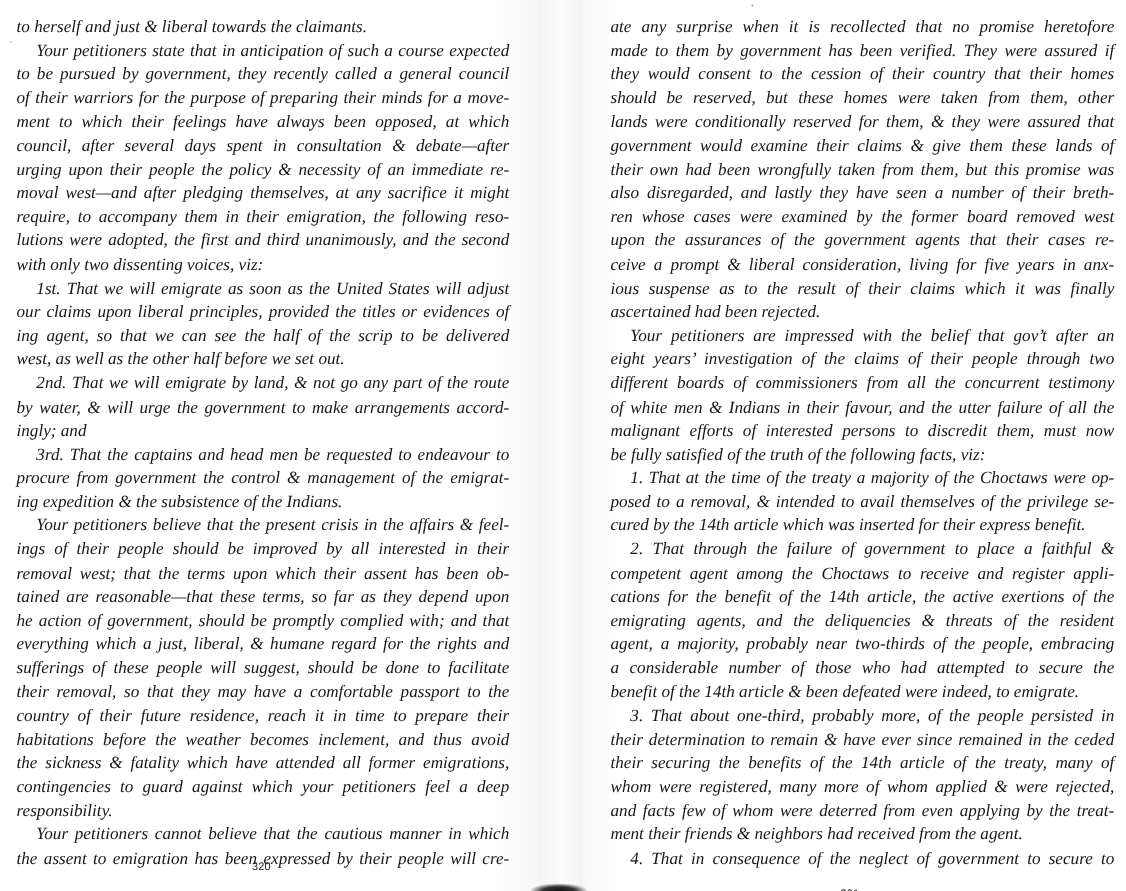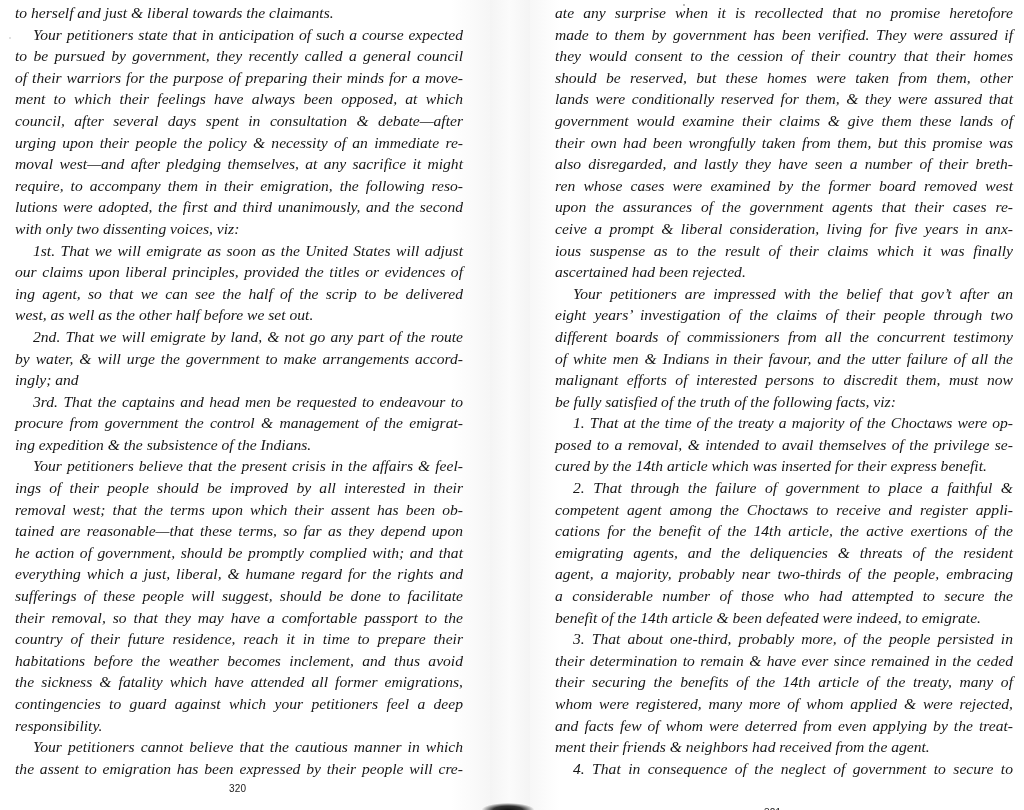--- a/index.html
+++ b/index.html
@@ -38,21 +38,21 @@
   .gutter {
     position: absolute;
     left: 490px;
     top: 0;
     width: 40px;
     height: 810px;
     background: linear-gradient(to right, #f4f4f4, #fbfbfb 50%, #f4f4f4);
   }
   .text-block {
     position: absolute;
-    top: 2px;
+    top: 14px;
     font-family: "Liberation Serif", "DejaVu Serif", serif;
     font-style: italic;
     font-size: 15.6px;
     line-height: 21.6px;
     color: #161616;
     text-align: justify;
   }
   .page-left .text-block {
     left: 15px;
     width: 448px;

